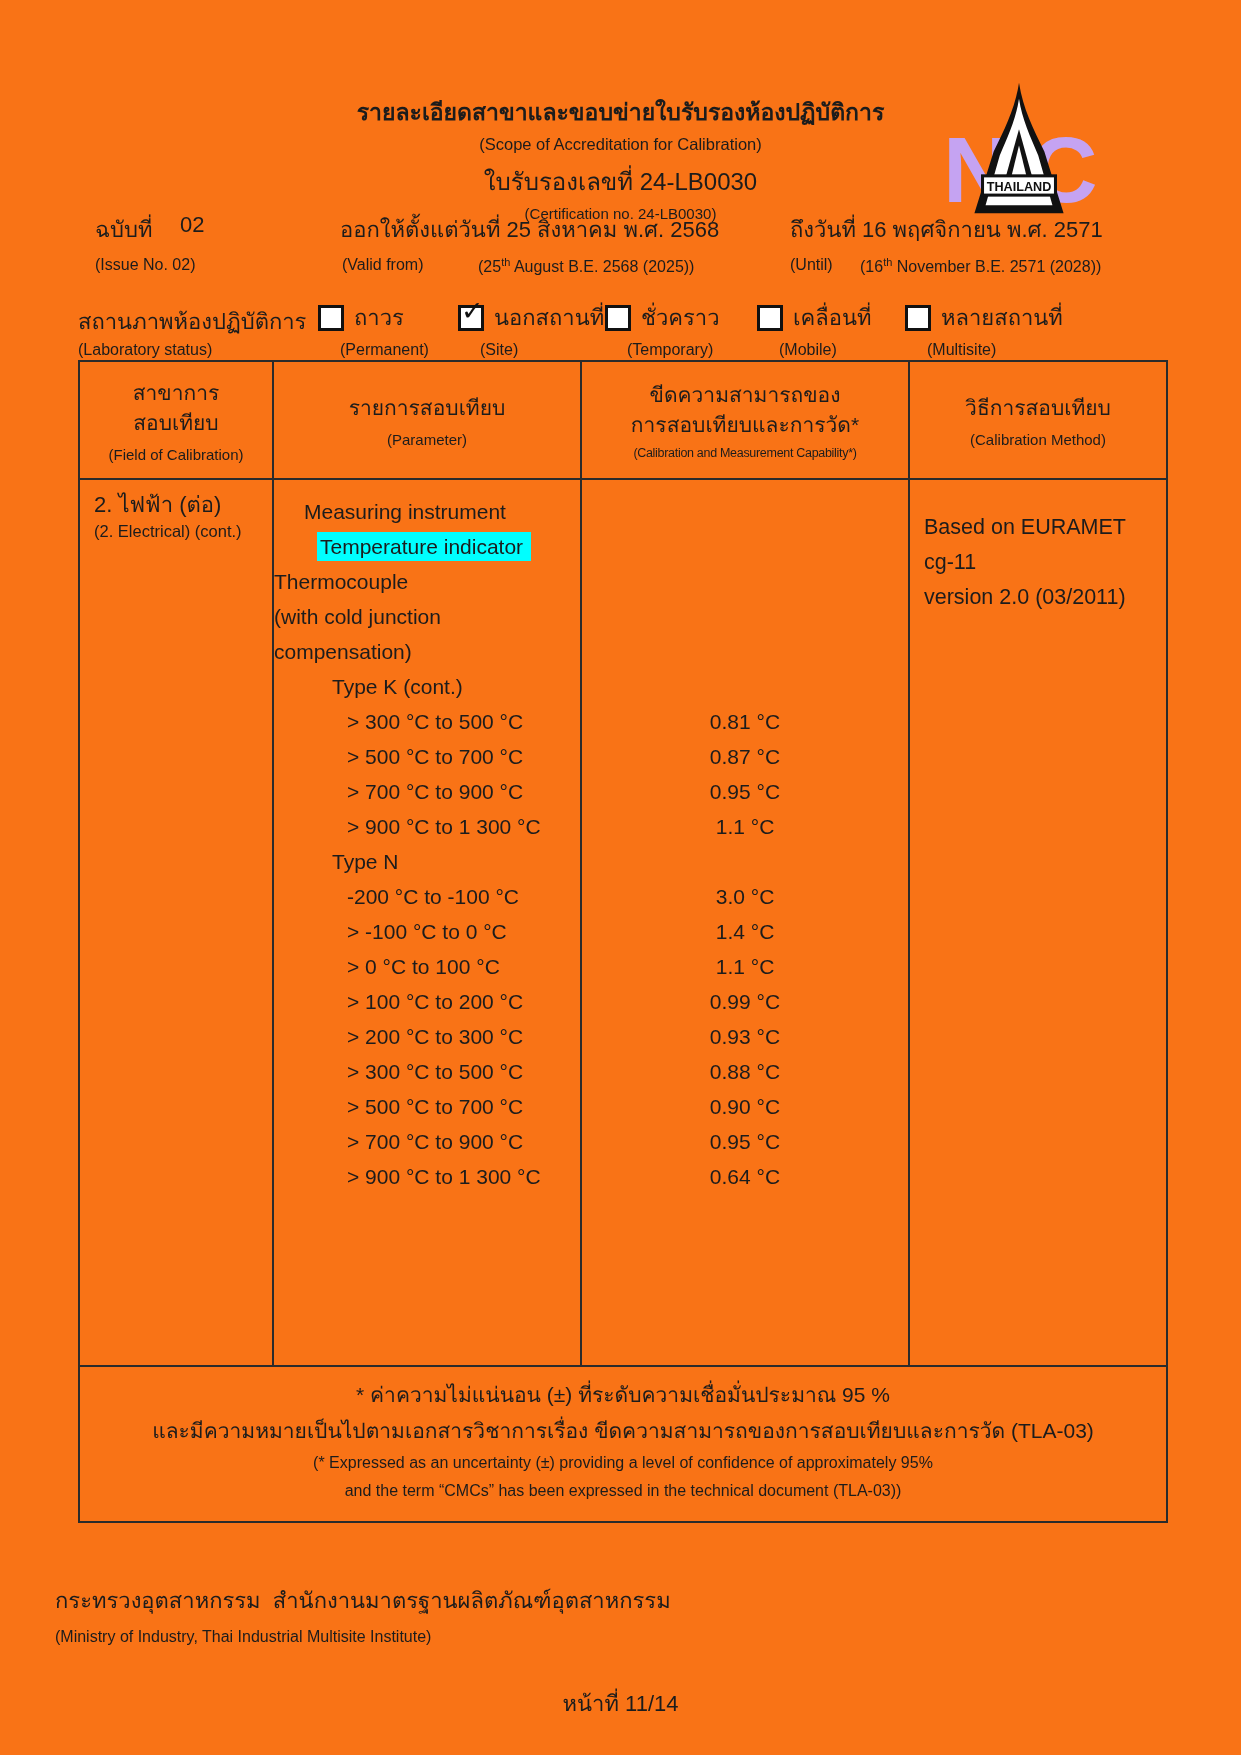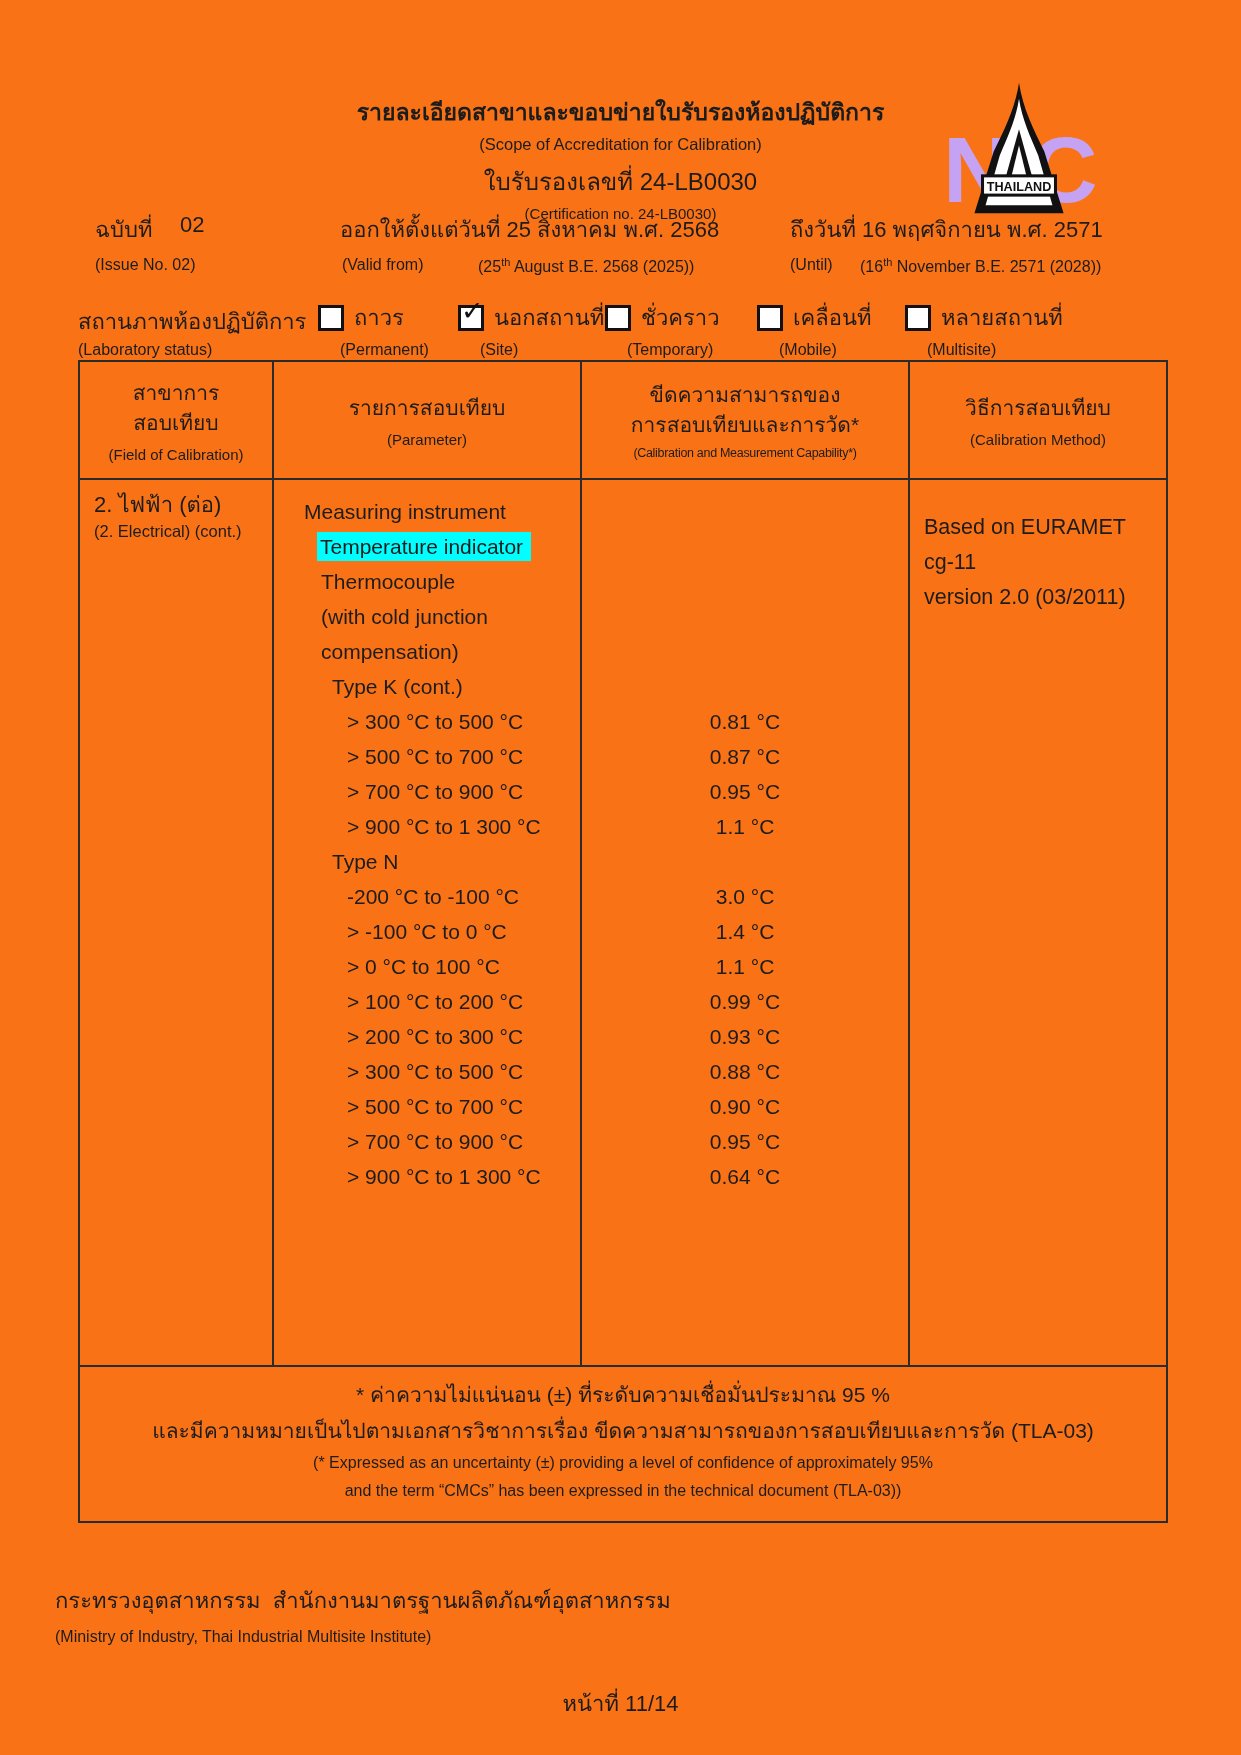--- a/index.html
+++ b/index.html
@@ -38,21 +38,21 @@
   .hcell.last,.bcell.last{border-right:none;}
   .h-th{font-size:21px;line-height:30px;}
   .h-en{font-size:15px;margin-top:8px;}
   .h-en.small{font-size:12.5px;margin-top:6px;letter-spacing:-0.3px;}
   .bcell{border-right:2px solid #2b2b2b;overflow:hidden;}
   .bcell.field{padding:8px 0 0 14px;}
   .field-th{font-size:22px;line-height:34px;}
   .field-en{font-size:16.5px;}
   .bcell.param{padding-top:14px;}
   .pline{height:35px;line-height:35px;font-size:21px;white-space:nowrap;}
-  .ind0{padding-left:30px}.ind1{padding-left:43px}.ind2{padding-left:47px}
+  .ind0{padding-left:30px}.ind1{padding-left:43px}.ind2{}
   .ind3{padding-left:58px}.ind4{padding-left:73px}
   .hl{background:#00ffff;padding:3px 8px 3px 3px;}
   .bcell.cmc{padding-top:14px;text-align:center;}
   .cline{height:35px;line-height:35px;font-size:21px;}
   .bcell.method{padding:30px 6px 0 14px;font-size:21.5px;line-height:35px;}
   .fnote{grid-column:1 / 5;border-top:2px solid #2b2b2b;text-align:center;padding:10px 0 16px;}
   .fn-th{font-size:21px;line-height:36px;}
   .fn-en{font-size:16px;line-height:28px;}
 
   

